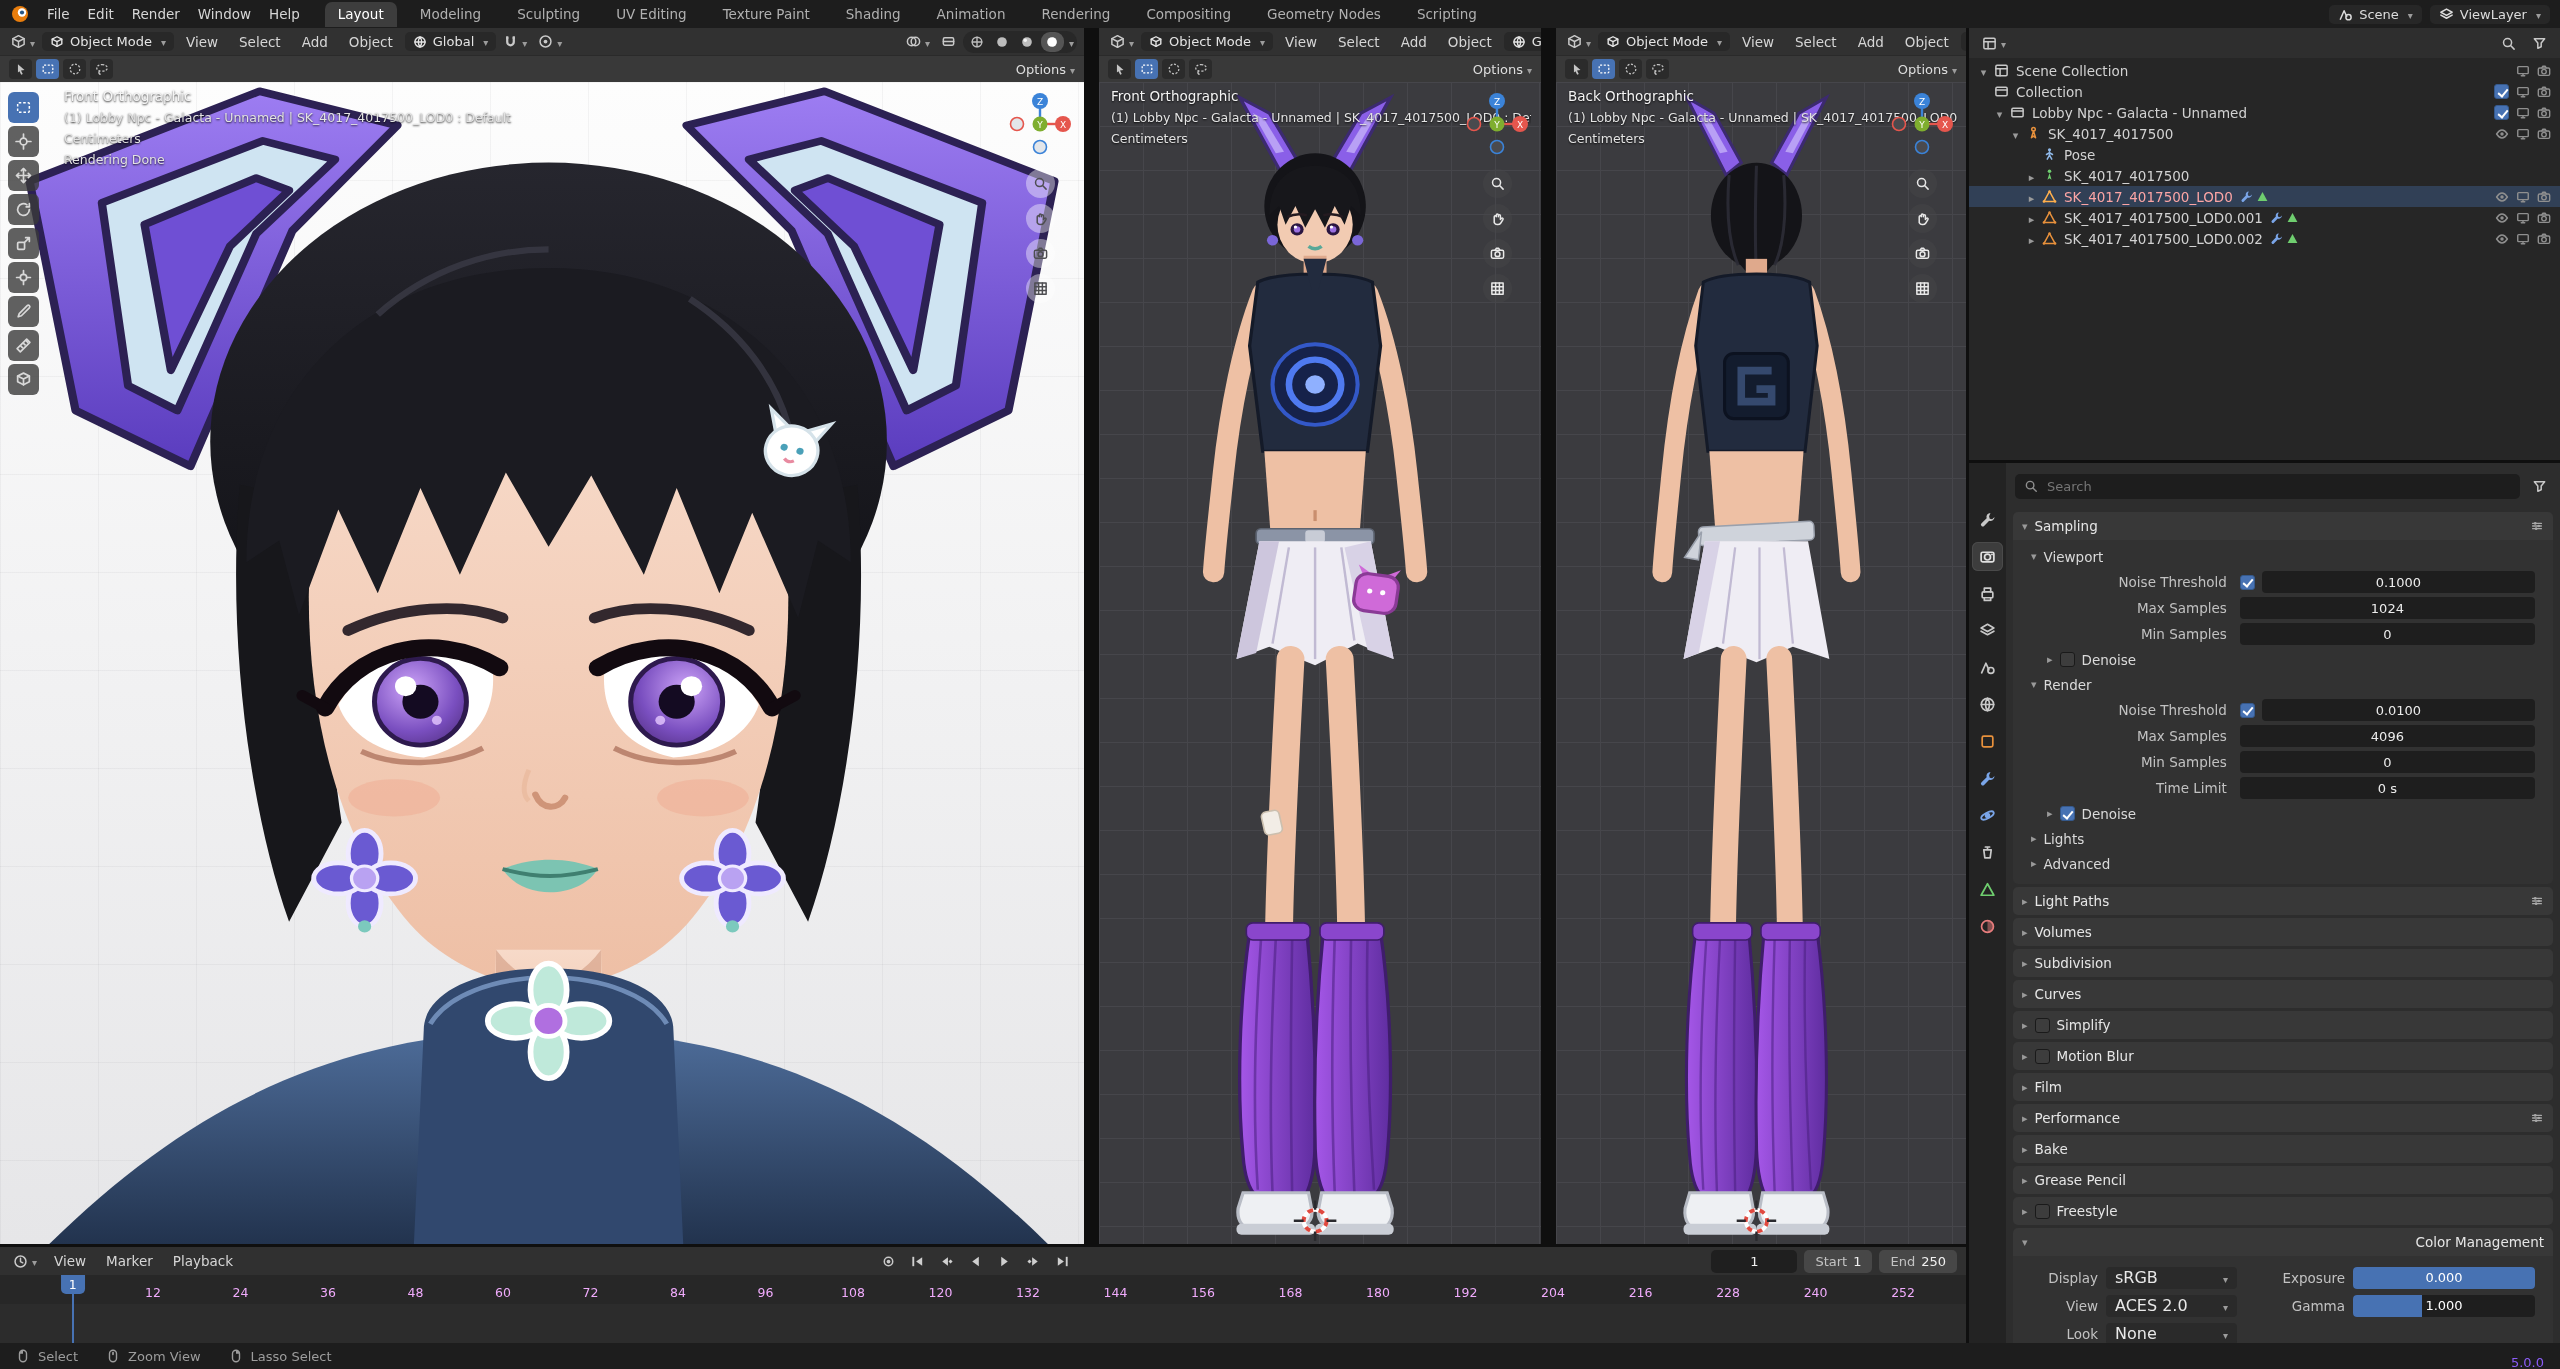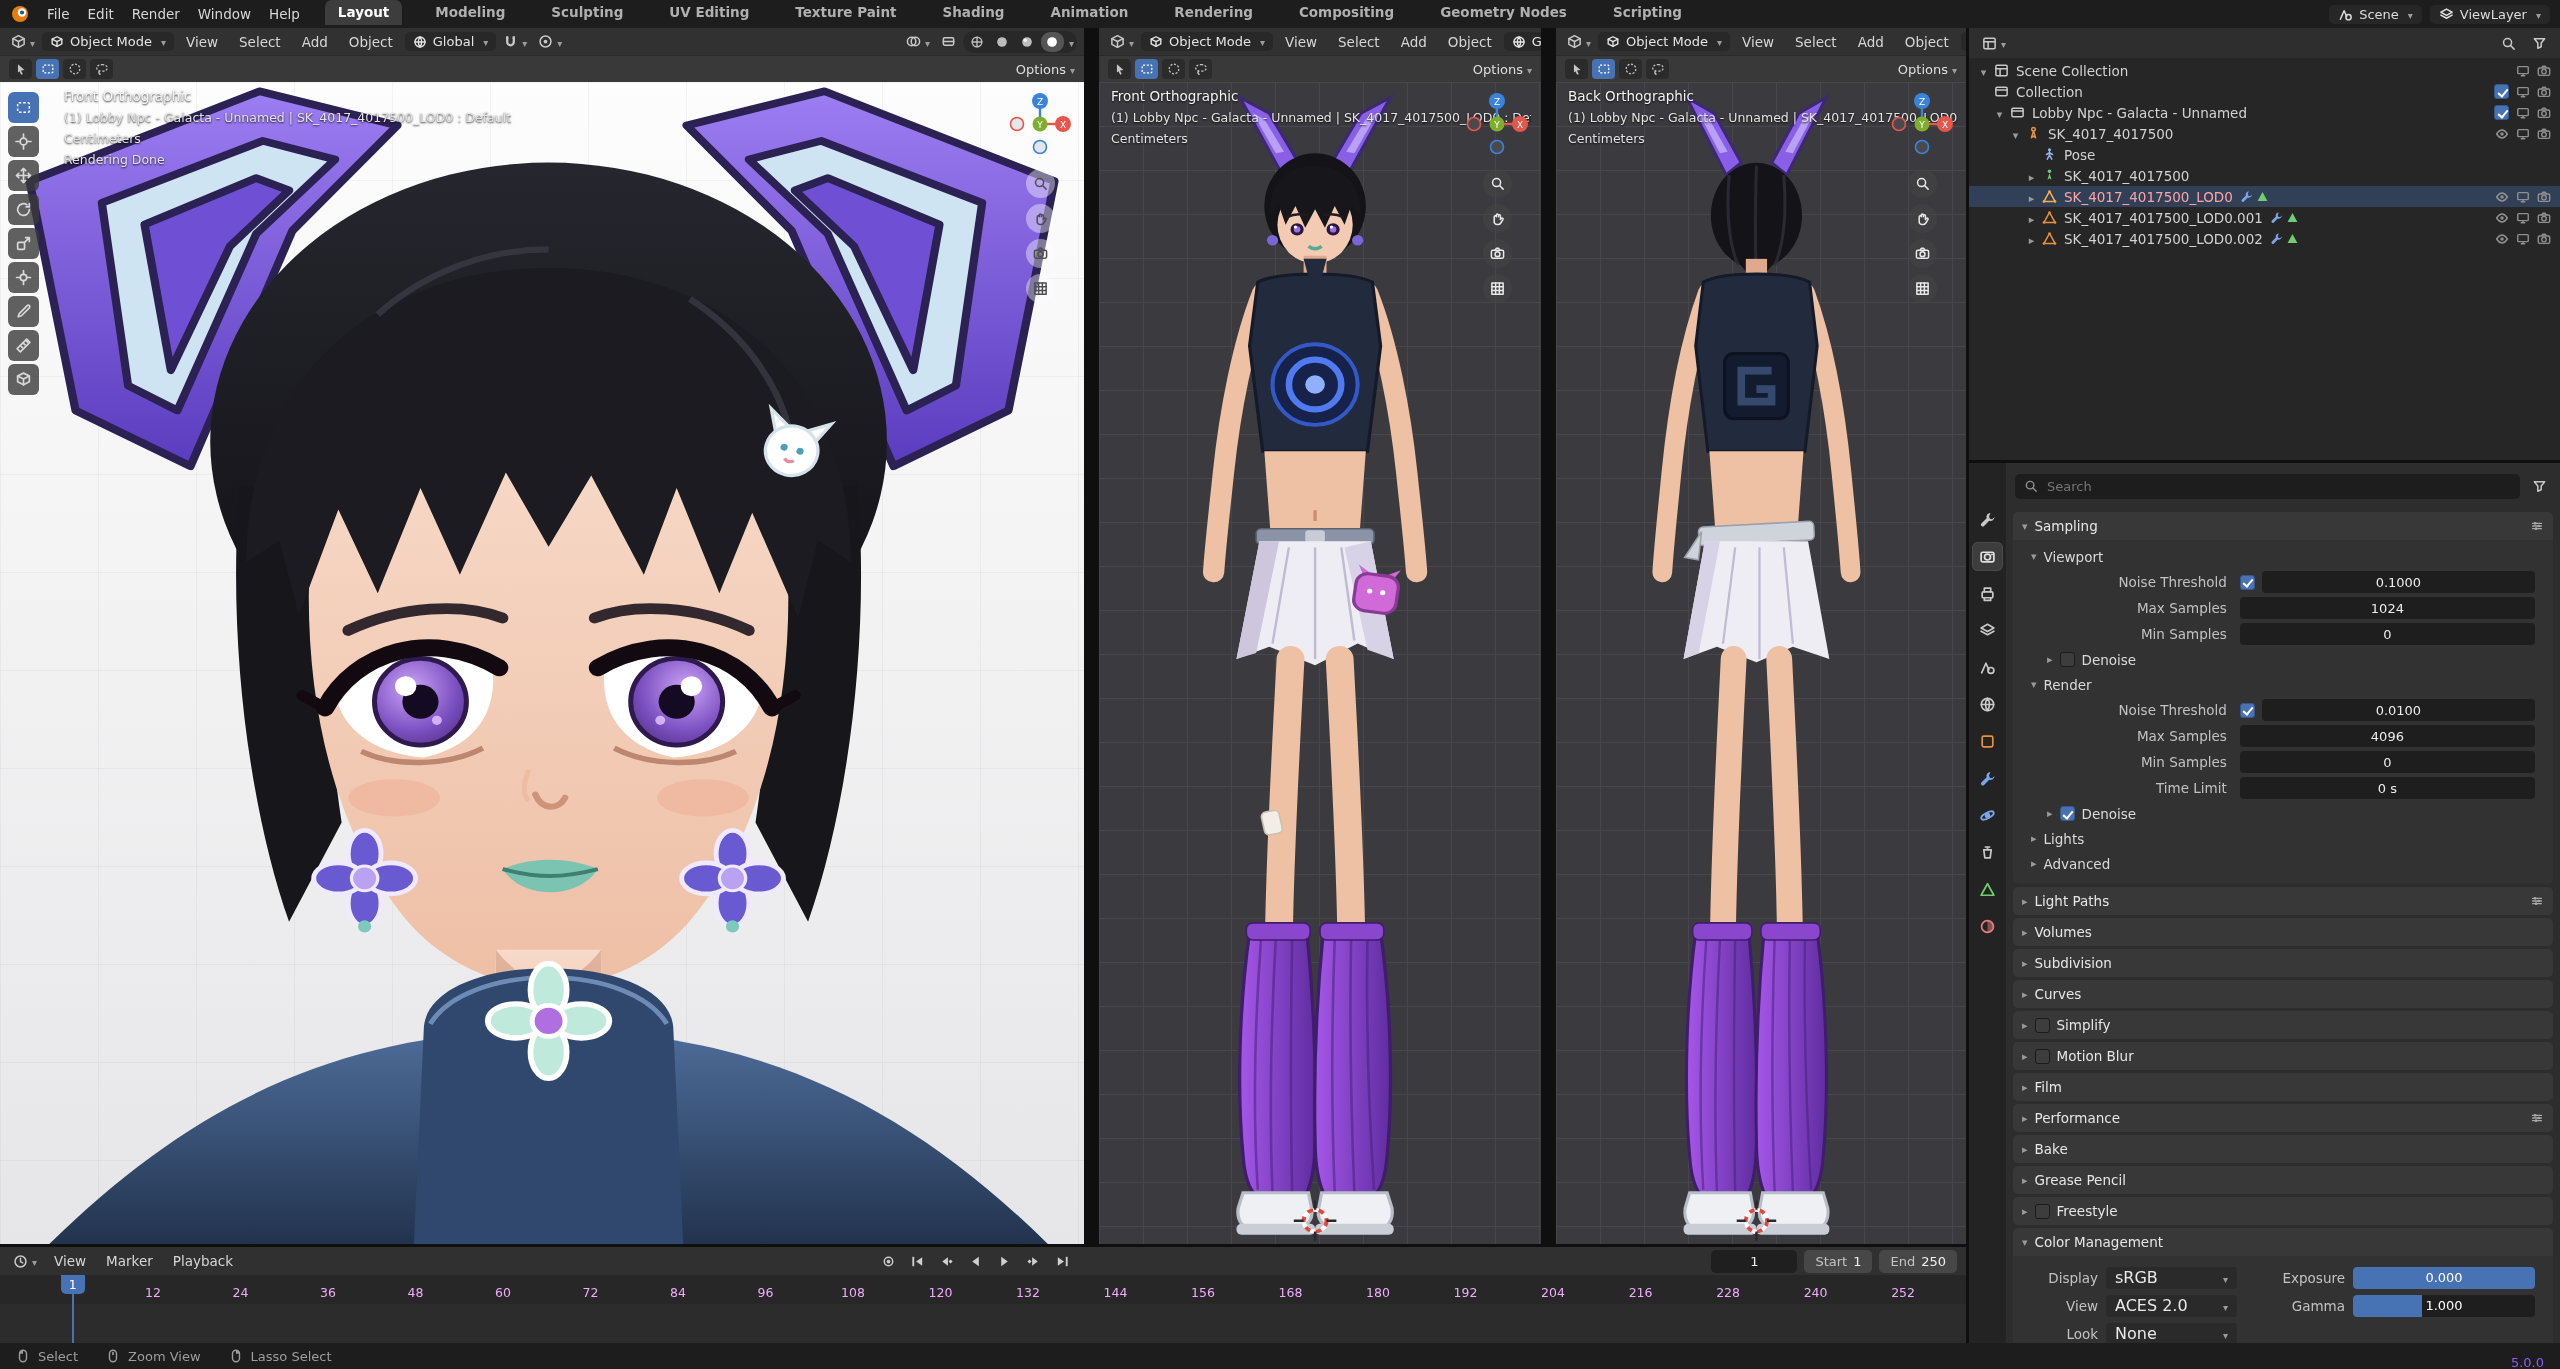--- a/index.html
+++ b/index.html
@@ -4,21 +4,21 @@
 <style>
   html,body{margin:0;padding:0;background:#000;}
   .app{width:2560px;height:1369px;position:relative;display:flex;flex-direction:column;background:#0f0f0f;
        font-family:"DejaVu Sans",sans-serif;color:#d4d4d4;font-size:14px;overflow:hidden;user-select:none;}
   .ic{display:block;}
 
   
   .topbar{height:28px;flex:0 0 28px;display:flex;align-items:center;background:#1d1d1d;padding:0 10px;gap:2px;}
   .logo{display:flex;align-items:center;margin-right:6px;}
   .menu-item{padding:2px 9px;font-size:13.5px;color:#d6d6d6;border-radius:4px;}
-  .workspaces{display:flex;margin-left:14px;gap:20px;align-items:flex-start;height:100%;font-weight:bold;}
+  .workspaces{display:flex;margin-left:14px;gap:10px;align-items:center;height:100%;}
   .ws-tab{padding:4px 13px 5px;font-size:13.5px;color:#b0b0b0;border-radius:7px 7px 0 0;}
   .ws-tab.active{background:#3d3d3d;color:#fff;}
   .topbar-right{margin-left:auto;display:flex;gap:8px;align-items:center;}
   .tb-field{display:flex;align-items:center;gap:6px;background:#272727;border-radius:5px;padding:2px 9px;font-size:13px;color:#dcdcdc;}
 
   
   .main{flex:1;display:flex;gap:3px;min-height:0;}
   .left-col{width:1966px;flex:0 0 1966px;display:flex;flex-direction:column;gap:3px;min-width:0;}
   .viewports{flex:1;display:flex;gap:15px;min-height:0;}
   .viewport{position:relative;display:flex;flex-direction:column;overflow:hidden;background:#3a3a3e;}
@@ -104,21 +104,21 @@
   .properties{flex:1;display:flex;min-height:0;background:#2d2d2d;}
   .ptab-strip{width:37px;flex:0 0 37px;background:#232323;display:flex;flex-direction:column;align-items:center;padding-top:42px;gap:8px;}
   .ptab{width:31px;height:29px;border-radius:6px;display:flex;align-items:center;justify-content:center;}
   .ptab.active{background:#3d3d3d;box-shadow:inset 0 0 0 1px #4a4a4a;}
   .pcontent{flex:1;display:flex;flex-direction:column;min-width:0;overflow:hidden;}
   .psearch-row{height:36px;flex:0 0 36px;display:flex;align-items:center;padding:5px 9px;gap:8px;color:#9a9a9a;}
   .psearch{flex:1;display:flex;align-items:center;gap:7px;background:#1d1d1d;border-radius:5px;height:25px;padding:0 9px;color:#8f8f8f;}
   .psearch input{background:none;border:none;outline:none;color:#ddd;font:inherit;font-size:13px;width:100%;}
   .panels{flex:1;overflow:hidden;padding:0 7px 7px;}
   .panel-hdr{height:28px;display:flex;align-items:center;background:#383838;border-radius:5px;margin-top:3px;padding:0 9px;gap:7px;font-size:13.5px;color:#e6e6e6;}
-  .panel-hdr.expanded{border-radius:5px 5px 0 0;}
+  .panel-hdr.expanded{border-radius:5px 5px 0 0;justify-content:space-between;}
   .panel-body{background:#323232;border-radius:0 0 5px 5px;padding:4px 0 8px;}
   .sub-hdr{display:flex;align-items:center;height:25px;padding:0 9px 0 18px;gap:7px;font-size:13.5px;color:#dadada;}
   .sub-hdr.level2{padding-left:34px;}
   .prow{display:flex;align-items:center;height:26px;}
   .plabel{width:42%;flex:0 0 42%;text-align:right;padding-right:13px;font-size:13.5px;color:#c2c2c2;white-space:nowrap;box-sizing:border-box;}
   .pwidget{flex:1;display:flex;align-items:center;gap:7px;padding-right:18px;}
   .field{flex:1;height:22px;background:#1e1e1e;border-radius:4px;display:flex;align-items:center;justify-content:center;font-size:13px;color:#ececec;}
   .dropdown{flex:1;height:22px;background:#2a2a2a;border-radius:4px;display:flex;align-items:center;justify-content:space-between;padding:0 9px;font-size:16px;color:#e8e8e8;}
   .slider{flex:1;height:22px;background:#1e1e1e;border-radius:4px;position:relative;overflow:hidden;}
   .slider .fill{position:absolute;top:0;left:0;bottom:0;background:#4772b3;}

